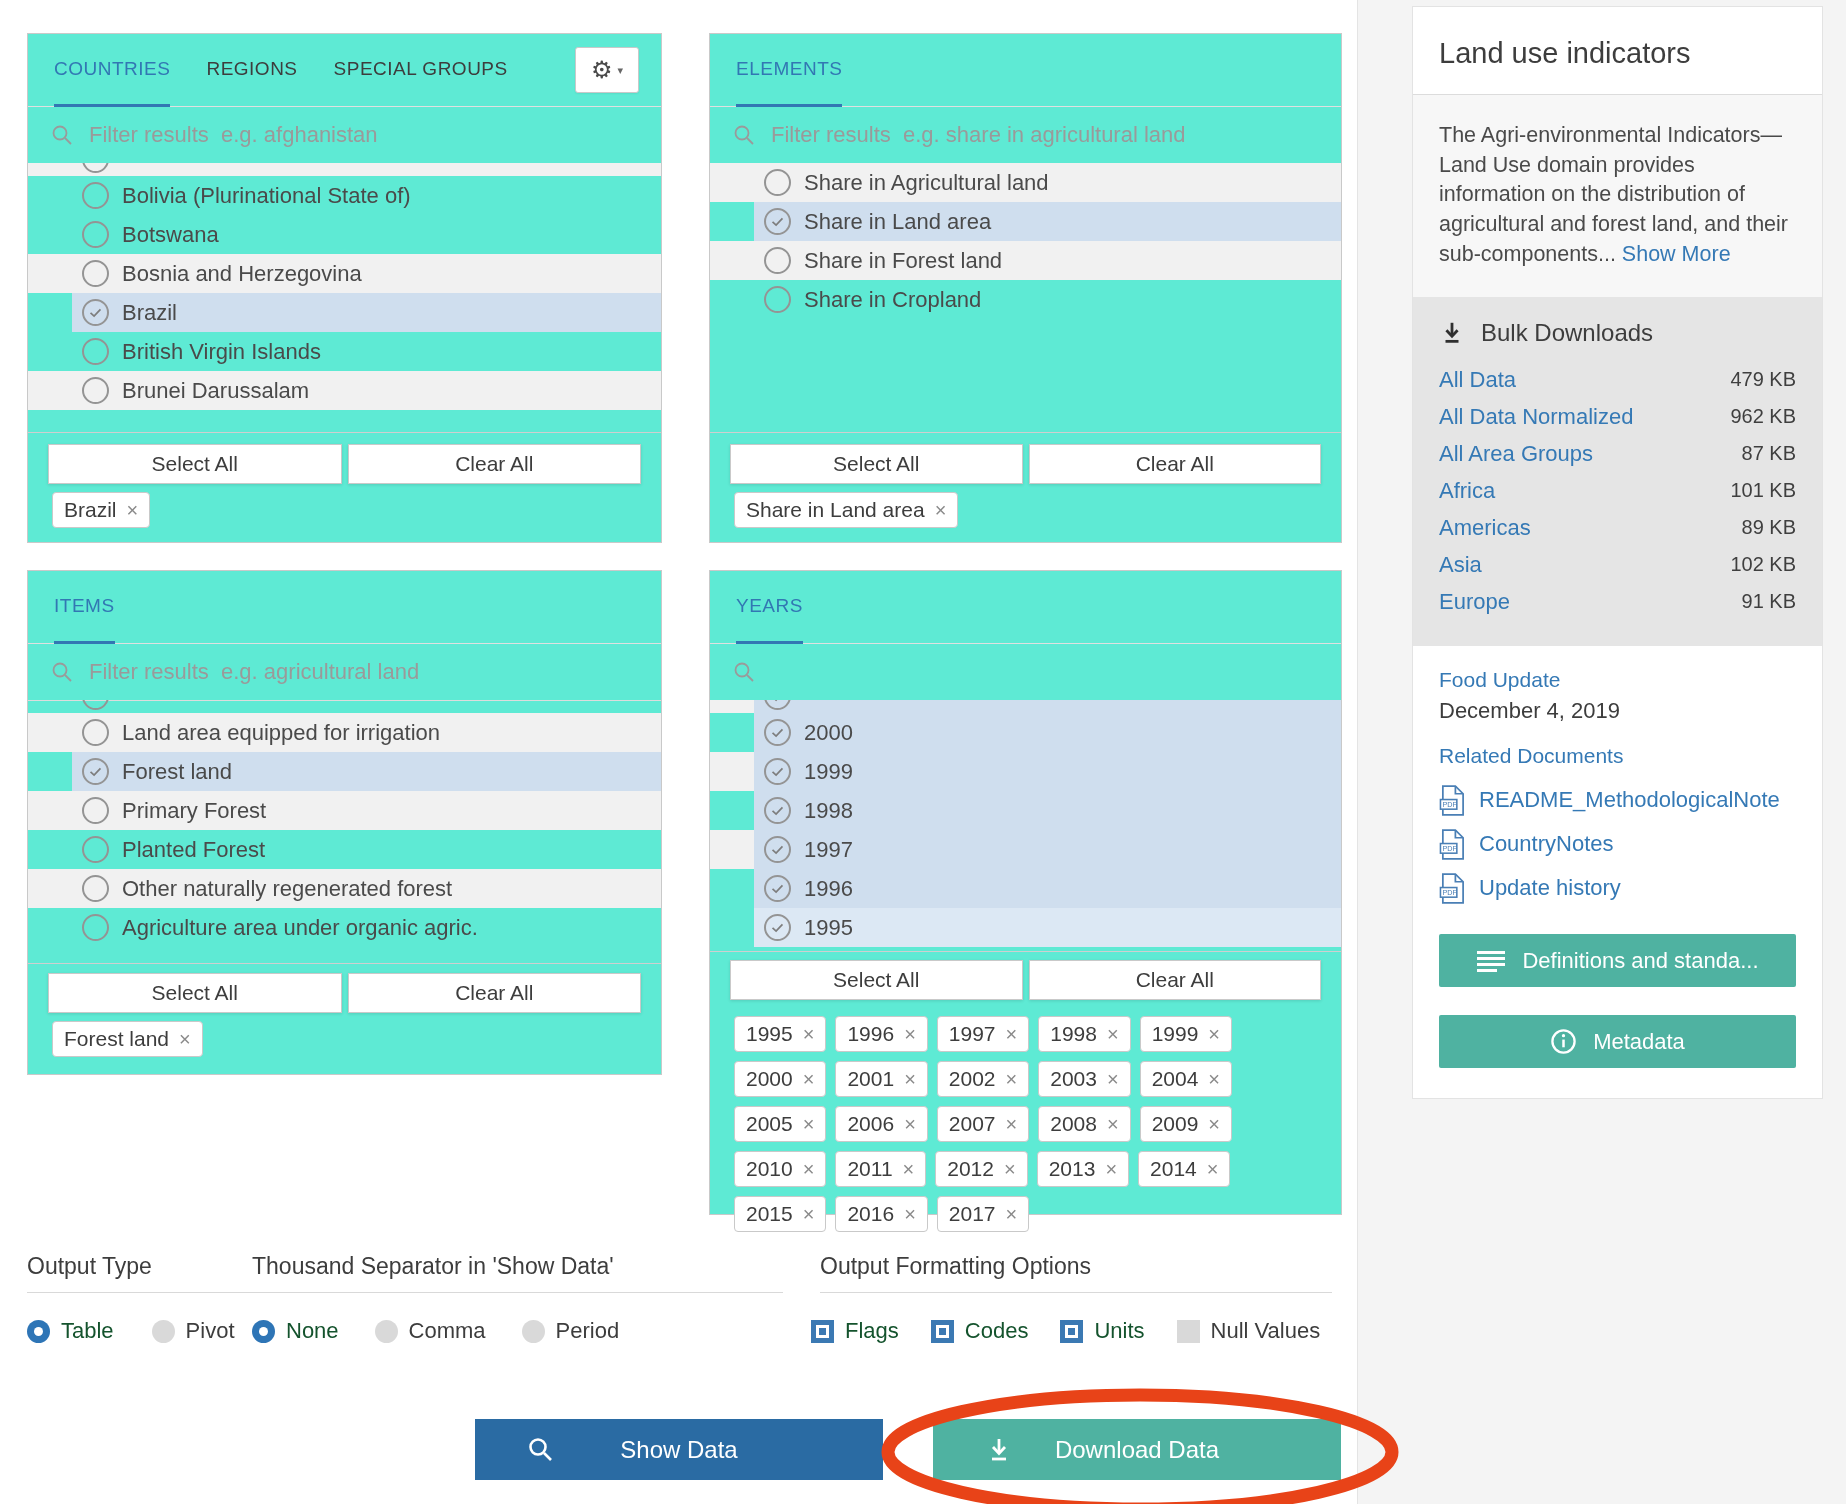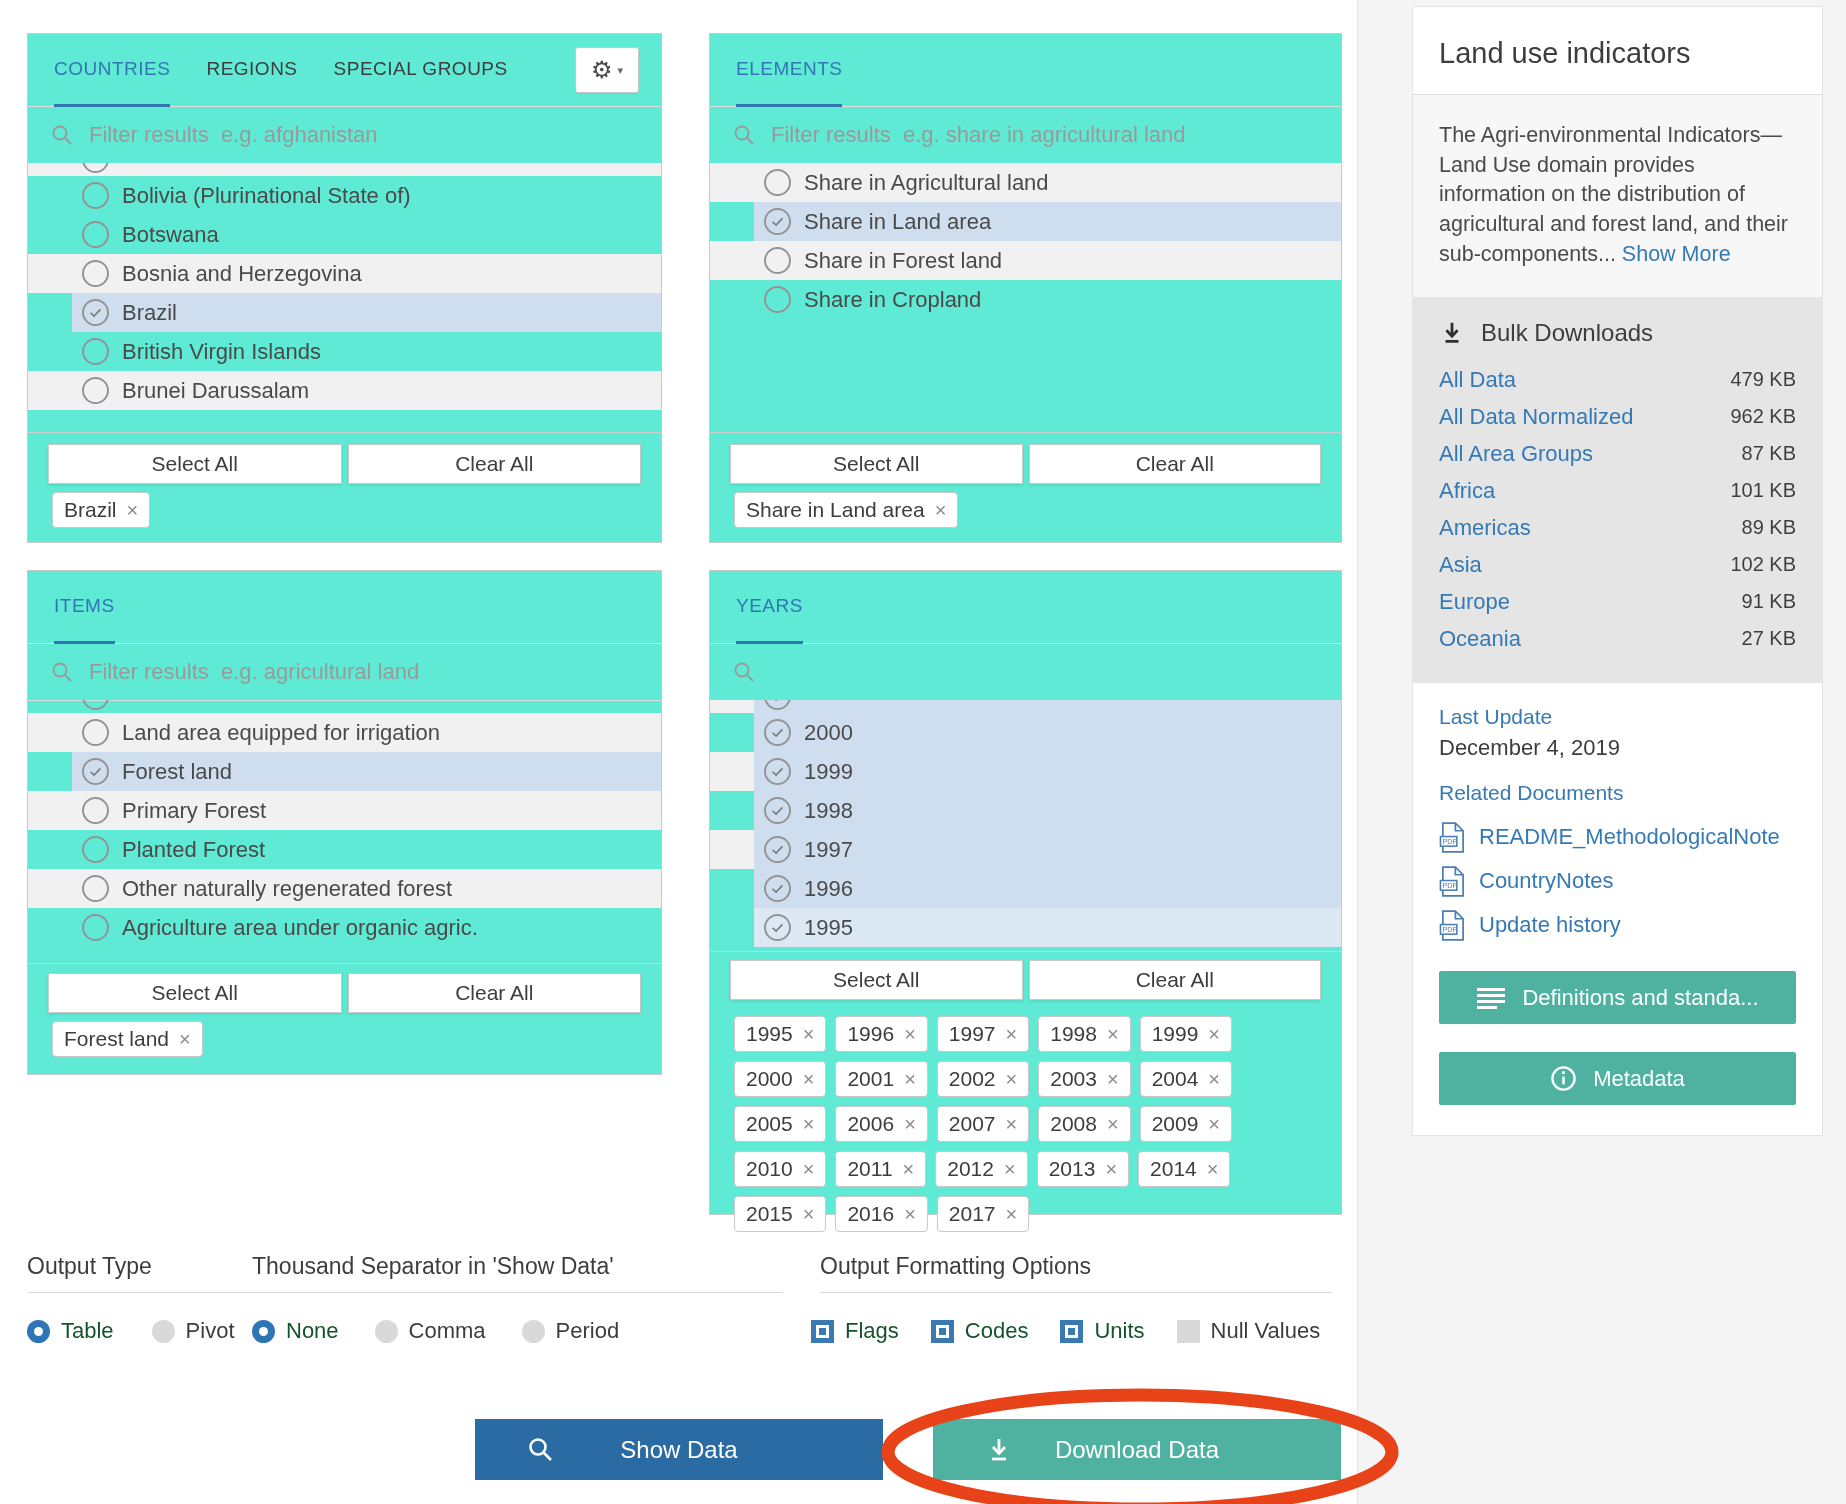--- a/index.html
+++ b/index.html
@@ -554,28 +554,24 @@
             <span class="sz">89 KB</span>
           </div>
           <div class="bulk-row">
             <a>Asia</a>
             <span class="sz">102 KB</span>
           </div>
           <div class="bulk-row">
             <a>Europe</a>
             <span class="sz">91 KB</span>
           </div>
-          <div class="bulk-row">
-            <a>Oceania</a>
-            <span class="sz">27 KB</span>
-          </div>
         </div>
     </div>
     <div class="sb-meta">
-      <div class="mlabel">Last Update</div>
+      <div class="mlabel">Food Update</div>
       <div class="mdate">December 4, 2019</div>
       <div class="mlabel" style="margin-bottom:10px;">Related Documents</div>
       <div>
           <div class="docrow">
             <svg width="27" height="31" viewBox="0 0 28 32">
               <path d="M4 1 H17 L25 9 V31 H4 Z" fill="#fff" stroke="#4a7fb5" stroke-width="1.8"></path>
               <path d="M17 1 V9 H25" fill="none" stroke="#4a7fb5" stroke-width="1.8"></path>
               <rect x="1.5" y="15" width="17" height="10" fill="#fff" stroke="#4a7fb5" stroke-width="1.6"></rect>
               <text x="3.5" y="23" font-size="7.5" fill="#4a7fb5" font-family="Liberation Sans, sans-serif">PDF</text>
             </svg>

